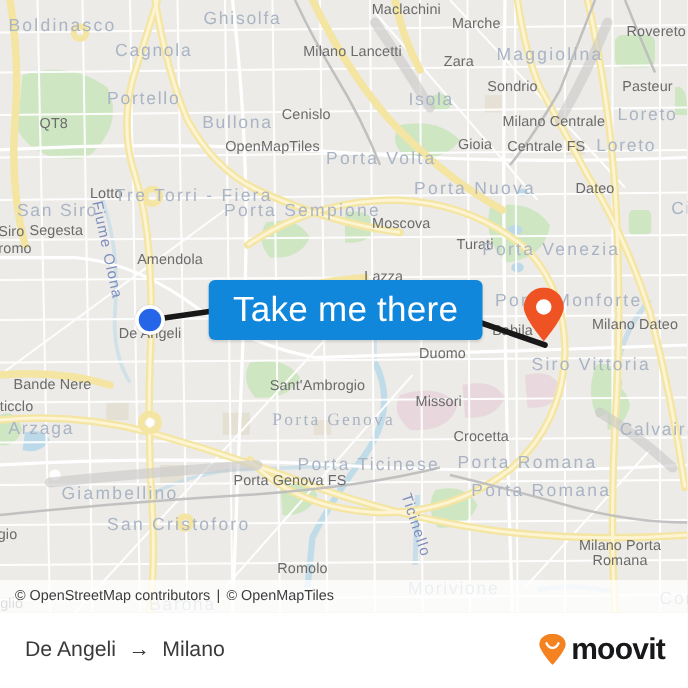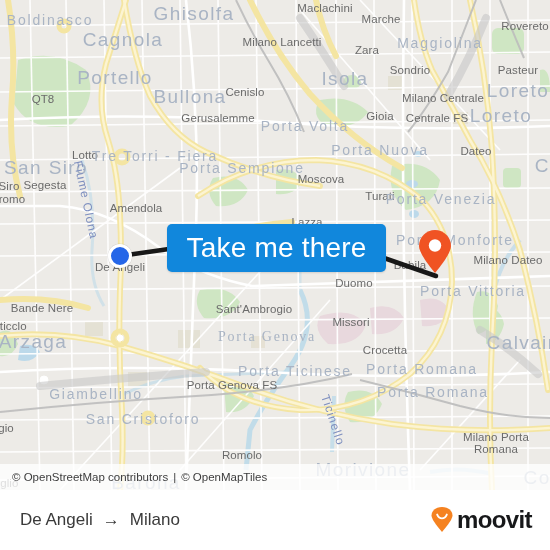--- a/index.html
+++ b/index.html
@@ -49,21 +49,21 @@
   .lbl {
     position: absolute;
     white-space: nowrap;
     font-family: "Liberation Sans", sans-serif;
     transform: translate(-50%, -50%);
     letter-spacing: 0.2px;
   }
   
   .lbl-hood {
     color: #a9b4c4;
-    font-size: 19px;
+    font-size: 14px;
     letter-spacing: 1.4px;
   }
   .lbl-hood-lg {
     color: #a9b4c4;
     font-size: 14px;
     letter-spacing: 1.8px;
   }
   
   .lbl-poi {
     color: #6b6b6b;
@@ -362,21 +362,21 @@
         <div class="lbl lbl-hood-lg" style="left: 440px; top: 43px;">Maggiolina</div>
         <div class="lbl lbl-hood" style="left: 115px; top: 78px;">Portello</div>
         <div class="lbl lbl-poi" style="left: 410px; top: 70px;">Sondrio</div>
         <div class="lbl lbl-poi" style="left: 518px; top: 70px;">Pasteur</div>
         <div class="lbl lbl-hood" style="left: 345px; top: 79px;">Isola</div>
         <div class="lbl lbl-poi" style="left: 43px; top: 99px;">QT8</div>
         <div class="lbl lbl-poi" style="left: 245px; top: 92px;">Cenislo</div>
         <div class="lbl lbl-hood" style="left: 190px; top: 97px;">Bullona</div>
         <div class="lbl lbl-poi" style="left: 443px; top: 98px;">Milano Centrale</div>
         <div class="lbl lbl-hood" style="left: 518px; top: 91px;">Loreto</div>
-        <div class="lbl lbl-poi" style="left: 218px; top: 118px;">Gerusalemme</div>
+        <div class="lbl lbl-poi" style="left: 218px; top: 118px;">OpenMapTiles</div>
         <div class="lbl lbl-poi" style="left: 380px; top: 116px;">Gioia</div>
         <div class="lbl lbl-poi" style="left: 437px; top: 118px;">Centrale FS</div>
         <div class="lbl lbl-hood" style="left: 501px; top: 116px;">Loreto</div>
         <div class="lbl lbl-hood-lg" style="left: 305px; top: 126px;">Porta Volta</div>
         <div class="lbl lbl-hood-lg" style="left: 380px; top: 150px;">Porta Nuova</div>
         <div class="lbl lbl-poi" style="left: 476px; top: 151px;">Dateo</div>
         <div class="lbl lbl-poi" style="left: 85px; top: 155px;">Lotto</div>
         <div class="lbl lbl-hood-lg" style="left: 155px; top: 156px;">Tre Torri - Fiera</div>
         <div class="lbl lbl-hood-lg" style="left: 242px; top: 168px;">Porta Sempione</div>
         <div class="lbl lbl-hood" style="left: 46px; top: 168px;">San Siro</div>
@@ -386,21 +386,21 @@
         <div class="lbl lbl-poi" style="left: 9px; top: 186px;">Siro</div>
         <div class="lbl lbl-poi" style="left: 12px; top: 199px;">romo</div>
         <div class="lbl lbl-poi" style="left: 380px; top: 196px;">Turati</div>
         <div class="lbl lbl-hood-lg" style="left: 441px; top: 199px;">Porta Venezia</div>
         <div class="lbl lbl-poi" style="left: 136px; top: 208px;">Amendola</div>
         <div class="lbl lbl-poi" style="left: 307px; top: 222px;">Lazza</div>
         <div class="lbl lbl-hood-lg" style="left: 455px; top: 240px;">Porta Monforte</div>
         <div class="lbl lbl-poi" style="left: 508px; top: 260px;">Milano Dateo</div>
         <div class="lbl lbl-poi" style="left: 120px; top: 267px;">De Angeli</div>
         <div class="lbl lbl-poi" style="left: 410px; top: 265px;">Babila</div>
-        <div class="lbl lbl-hood-lg" style="left: 473px; top: 291px;">Porta Vittoria</div>
+        <div class="lbl lbl-hood-lg" style="left: 473px; top: 291px;">Siro Vittoria</div>
         <div class="lbl lbl-poi" style="left: 354px; top: 283px;">Duomo</div>
         <div class="lbl lbl-poi" style="left: 42px; top: 308px;">Bande Nere</div>
         <div class="lbl lbl-poi" style="left: 254px; top: 309px;">Sant'Ambrogio</div>
         <div class="lbl lbl-poi" style="left: 10px; top: 326px;">uticclo</div>
         <div class="lbl lbl-poi" style="left: 351px; top: 322px;">Missori</div>
         <div class="lbl lbl-hood-lg" style="left: 267px; top: 337px; font-family: Liberation Serif, serif;">Porta Genova</div>
         <div class="lbl lbl-hood" style="left: 33px; top: 342px;">Arzaga</div>
         <div class="lbl lbl-hood" style="left: 527px; top: 343px;">Calvaira</div>
         <div class="lbl lbl-poi" style="left: 385px; top: 350px;">Crocetta</div>
         <div class="lbl lbl-hood-lg" style="left: 295px; top: 371px;">Porta Ticinese</div>

